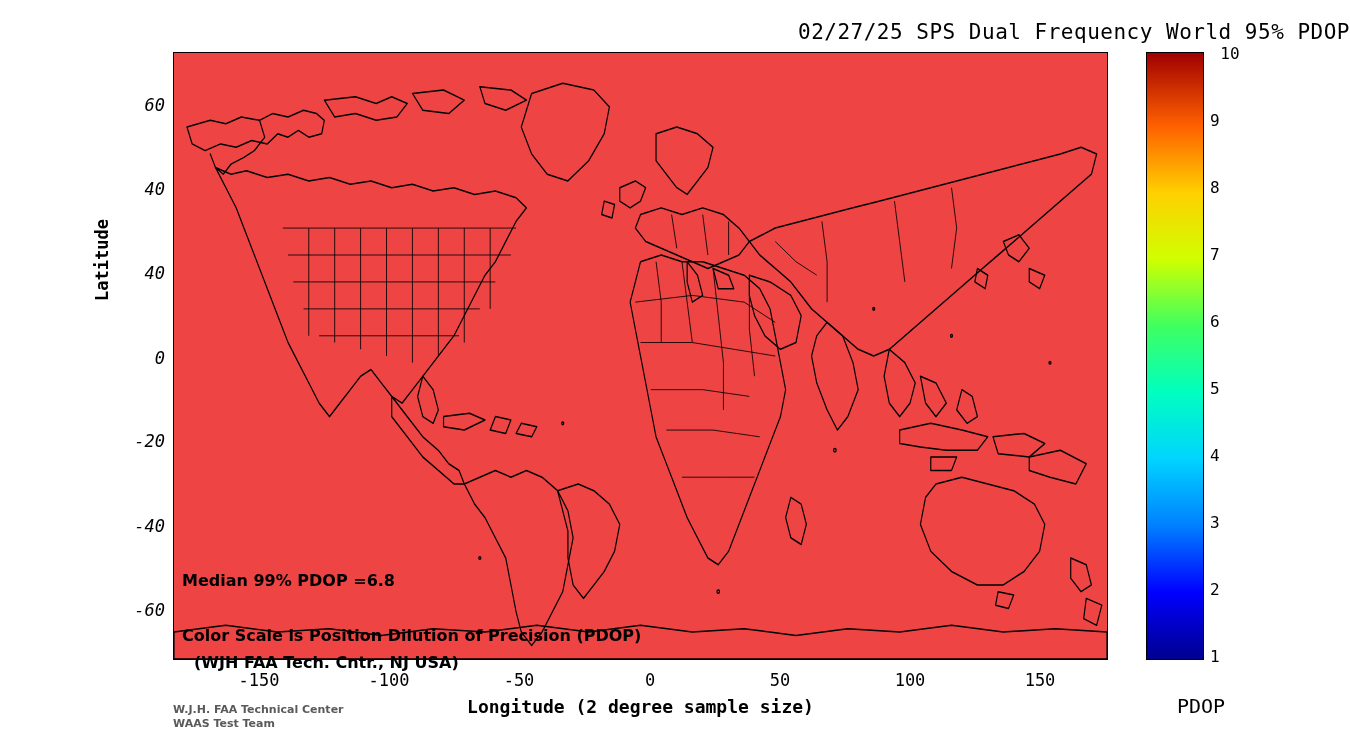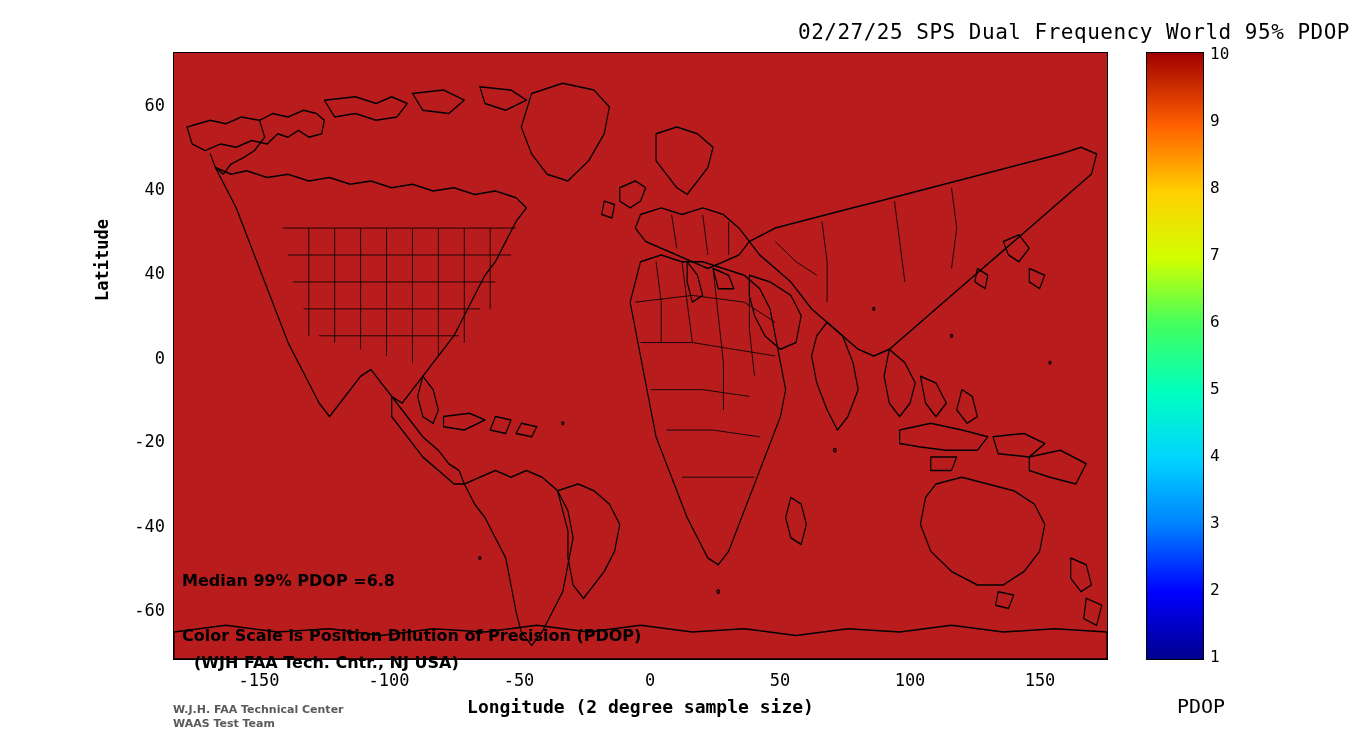--- a/index.html
+++ b/index.html
@@ -8,25 +8,25 @@
     font-family:"DejaVu Sans Mono",monospace;
     position:relative;overflow:hidden;
   }
   #title{
     position:absolute;left:0;top:20px;width:1350px;text-align:right;
     font-size:21px;letter-spacing:0.5px;color:#000;
   }
   
   #plot{
     position:absolute;left:173px;top:52px;width:935px;height:608px;
-    border:1.5px solid #000;box-sizing:border-box;background:#b91c1c;
+    border:1.5px solid #000;box-sizing:border-box;background:#ef4444;
   }
   #mapsvg{position:absolute;left:0;top:0;width:100%;height:100%;}
   .tickY{
-    position:absolute;width:60px;text-align:right;font-size:17px;color:#000;
+    position:absolute;width:60px;text-align:right;font-size:17px;color:#000;font-style:italic;
   }
   .tickX{
     position:absolute;width:80px;text-align:center;font-size:17px;color:#000;
   }
   #ylabel{
     position:absolute;left:-8px;top:250px;width:220px;text-align:center;
     font-size:17px;font-weight:bold;color:#000;
     transform:rotate(-90deg);transform-origin:center center;
   }
   #xlabel{
@@ -211,21 +211,21 @@
 <div class="tickX" style="left:349px;top:670px;">-100</div>
 <div class="tickX" style="left:479px;top:670px;">-50</div>
 <div class="tickX" style="left:610px;top:670px;">0</div>
 <div class="tickX" style="left:740px;top:670px;">50</div>
 <div class="tickX" style="left:870px;top:670px;">100</div>
 <div class="tickX" style="left:1000px;top:670px;">150</div>
 
 <div id="xlabel">Longitude (2 degree sample size)</div>
 
 <div id="cbar"></div>
-<div class="cbtick" style="top:44px;">10</div>
+<div class="cbtick" style="top:44px;text-align:center;">10</div>
 <div class="cbtick" style="top:111px;">9</div>
 <div class="cbtick" style="top:178px;">8</div>
 <div class="cbtick" style="top:245px;">7</div>
 <div class="cbtick" style="top:312px;">6</div>
 <div class="cbtick" style="top:379px;">5</div>
 <div class="cbtick" style="top:446px;">4</div>
 <div class="cbtick" style="top:513px;">3</div>
 <div class="cbtick" style="top:580px;">2</div>
 <div class="cbtick" style="top:647px;">1</div>
 <div id="cblabel">PDOP</div>

